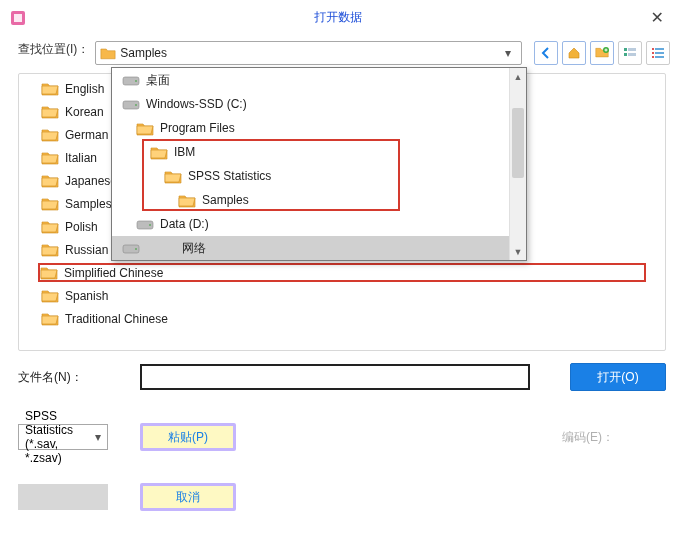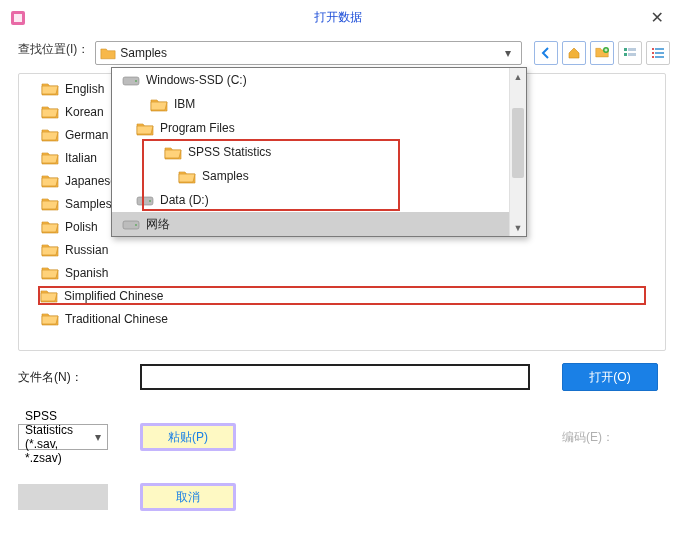--- a/index.html
+++ b/index.html
@@ -26,37 +26,37 @@
   .folder-item.highlighted { border: 2px solid #d43a2e; padding: 0 0; margin: -1px -1px; }
   .folder-item .folder-ico { width: 18px; height: 15px; }
   .dropdown-panel { position: absolute; top: 0px; left: 111px; width: 416px; border: 1px solid #7a7a7a; background: #fff; z-index: 10; box-shadow: 2px 3px 6px rgba(0,0,0,0.25); }
   .dd-row { display: flex; align-items: center; height: 24px; padding-left: 4px; color: #222; cursor: pointer; }
   .dd-row .drv-ico, .dd-row .fold-ico { width: 18px; height: 15px; margin-right: 6px; flex-shrink: 0; }
   .dd-row.depth0 { padding-left: 10px; }
   .dd-row.depth1 { padding-left: 24px; }
   .dd-row.depth2 { padding-left: 38px; }
   .dd-row.depth3 { padding-left: 52px; }
   .dd-row.depth4 { padding-left: 66px; }
-  .dd-row.sel { background: #d0d0d0; }
+  .dd-row.sel { background: #d0d0d0; gap: 36px; }
   .dd-scroll { position: absolute; right: 0; top: 0; bottom: 0; width: 17px; background: #f0f0f0; border-left: 1px solid #e0e0e0; }
   .dd-scroll .thumb { position: absolute; left: 2px; right: 2px; top: 40px; height: 70px; background: #cfcfcf; border-radius: 2px; }
   .dd-scroll .arrow { position: absolute; left: 0; right: 0; height: 17px; display: flex; align-items: center; justify-content: center; color: #666; font-size: 9px; }
   .dd-scroll .arrow.up { top: 0; }
   .dd-scroll .arrow.down { bottom: 0; }
   .highlight-box { position: absolute; border: 2px solid #d43a2e; pointer-events: none; }
   .bottom { padding: 12px 14px 10px 18px; display: grid; grid-template-columns: 90px 1fr 104px; row-gap: 16px; column-gap: 12px; align-items: center; gap: 32px; }
   .bottom .fl { color: #222; }
   .bottom .disabled { color: #b0b0b0; }
   .fn-input { width: 100%; height: 26px; border: 2px solid #222; background: #fff; padding: 0 4px; }
   .ft-combo { width: 100%; height: 26px; border: 1px solid #a8a8a8; background: #fff; display: flex; align-items: center; padding: 0 6px; cursor: pointer; }
   .ft-combo .text { flex: 1; }
   .ft-combo .drop { color: #555; }
   .enc-bar { width: 100%; height: 26px; background: #d7d7d7; }
   .btn { height: 28px; width: 96px; display: flex; align-items: center; justify-content: center; cursor: pointer; border-radius: 2px; }
-  .btn.primary { background: #1a80e6; color: #fff; border: 1px solid #1670cc; }
+  .btn.primary { background: #1a80e6; color: #fff; border: 1px solid #1670cc; margin-left: 8px; }
   .btn.secondary { background: #fef9c3; color: #1a80e6; border: 3px solid #c4b5fd; }
   
 </style>
 </head>
 <body>
 
 <svg width="0" height="0" style="position:absolute">
   <defs>
     <g id="folder-open">
       <path d="M1 3 h6 l1.5 2 H17 v9 H1 z" fill="#f7b84a" stroke="#cc8a1a" stroke-width="0.6"></path>
@@ -175,60 +175,66 @@
             <use href="#folder-open"></use>
           </svg>
           <span>Polish</span>
         </div>
         <div class="folder-item">
           <svg class="folder-ico" viewBox="0 0 18 15">
             <use href="#folder-open"></use>
           </svg>
           <span>Russian</span>
         </div>
+        <div class="folder-item highlighted">
+          <svg class="folder-ico" viewBox="0 0 18 15">
+            <use href="#folder-open"></use>
+          </svg>
+          <span>Simplified Chinese</span>
+        </div>
         <div class="folder-item">
           <svg class="folder-ico" viewBox="0 0 18 15">
             <use href="#folder-open"></use>
           </svg>
           <span>Spanish</span>
-        </div>
-        <div class="folder-item highlighted">
-          <svg class="folder-ico" viewBox="0 0 18 15">
-            <use href="#folder-open"></use>
-          </svg>
-          <span>Simplified Chinese</span>
         </div>
         <div class="folder-item">
           <svg class="folder-ico" viewBox="0 0 18 15">
             <use href="#folder-open"></use>
           </svg>
           <span>Traditional Chinese</span>
         </div>
       </div>
   </div>
 
   <div class="dropdown-panel">
     <div id="dd-rows">
         <div class="dd-row depth0">
           <svg class="drv-ico" viewBox="0 0 18 15">
             <use href="#drive-ico"></use>
           </svg>
+          <span>桌面</span>
+        </div>
+        <div class="dd-row depth0">
+          <svg class="drv-ico" viewBox="0 0 18 15">
+            <use href="#drive-ico"></use>
+          </svg>
           <span>Windows-SSD (C:)</span>
         </div>
+        <div class="dd-row depth1">
+          <svg class="fold-ico" viewBox="0 0 18 15">
+            <use href="#folder-open"></use>
+          </svg>
+          <span>Program Files</span>
+        </div>
         <div class="dd-row depth2">
           <svg class="fold-ico" viewBox="0 0 18 15">
             <use href="#folder-open"></use>
           </svg>
           <span>IBM</span>
-        </div>
-        <div class="dd-row depth1">
-          <svg class="fold-ico" viewBox="0 0 18 15">
-            <use href="#folder-open"></use>
-          </svg>
-          <span>Program Files</span>
         </div>
         <div class="dd-row depth3">
           <svg class="fold-ico" viewBox="0 0 18 15">
             <use href="#folder-open"></use>
           </svg>
           <span>SPSS Statistics</span>
         </div>
         <div class="dd-row depth4">
           <svg class="fold-ico" viewBox="0 0 18 15">
             <use href="#folder-open"></use>

